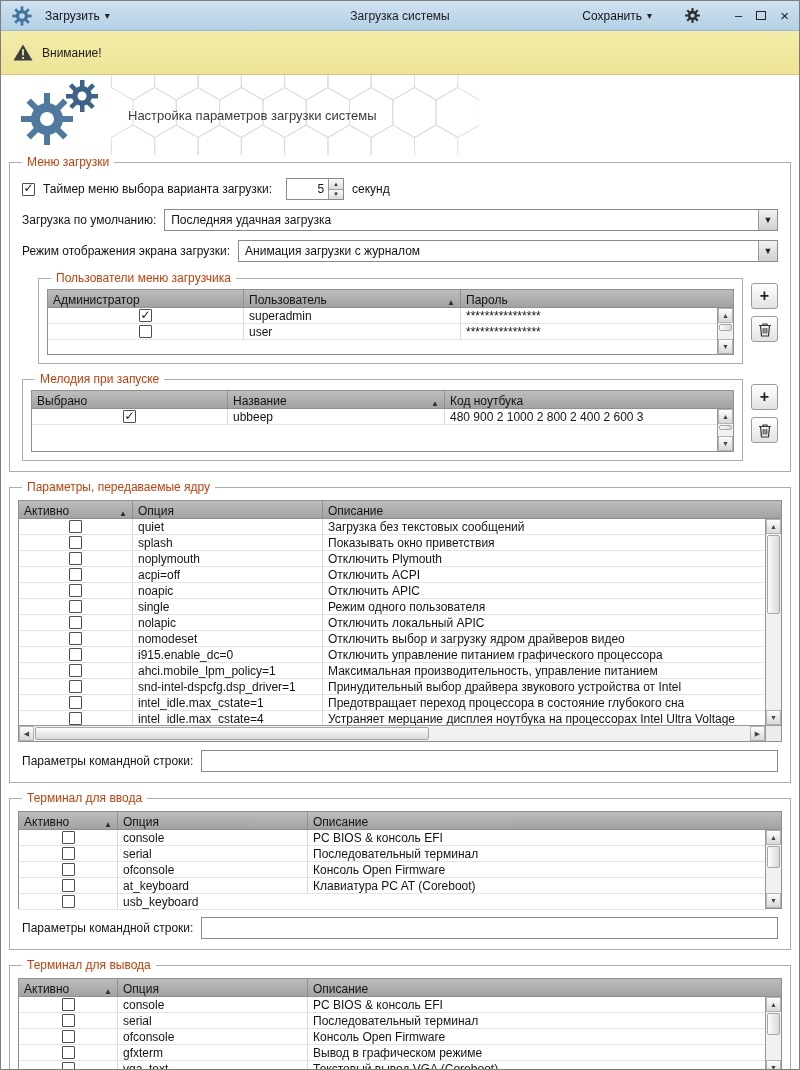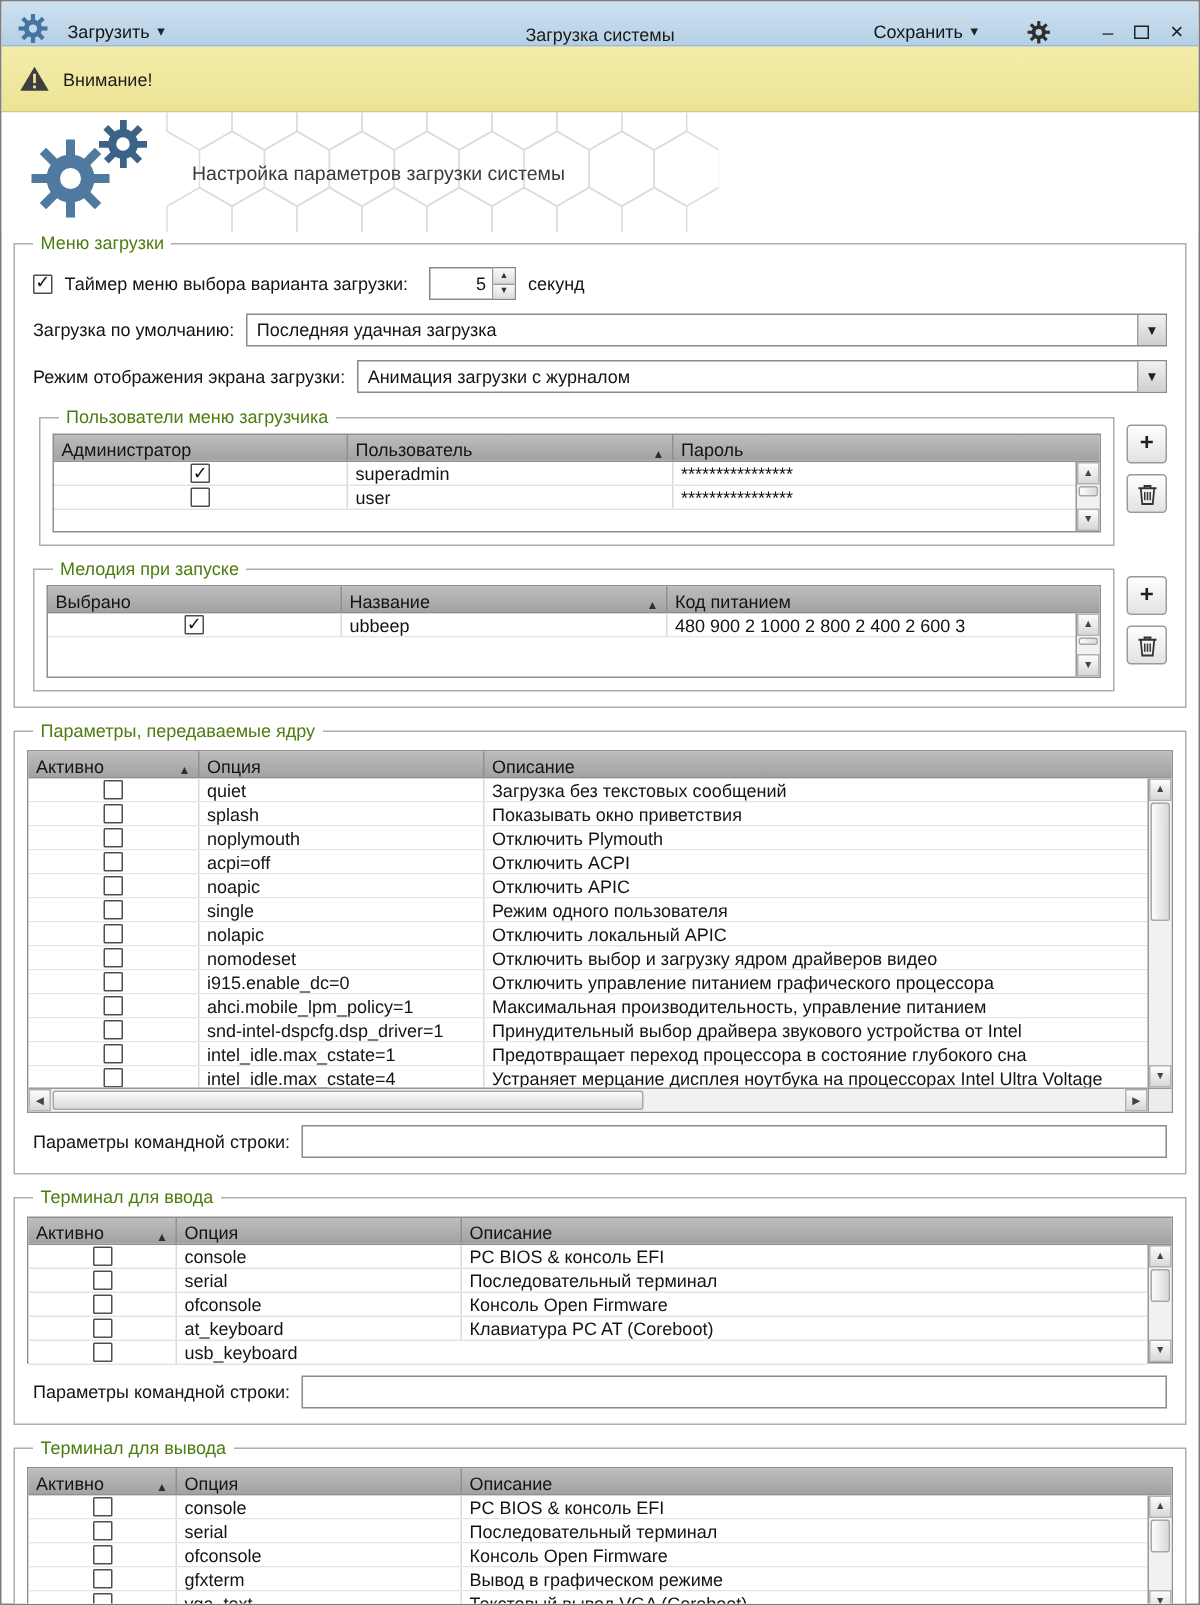--- a/index.html
+++ b/index.html
@@ -1,42 +1,42 @@
 <!DOCTYPE html>
 <html><head>
 <meta charset="utf-8">
 <style>
   *{box-sizing:border-box;margin:0;padding:0}
   html,body{background:#e9e9e9}
   body{font-family:"Liberation Sans","DejaVu Sans",sans-serif;font-size:12px;color:#141414}
   .window{width:800px;height:1070px;border:1px solid #7d7d7d;background:#fff;display:flex;flex-direction:column;overflow:hidden;position:relative}
 
   
-  .titlebar{height:30px;flex:none;background:linear-gradient(#cfe2f1,#b4d0e5);border-bottom:1px solid #9db8cf;display:flex;align-items:flex-end;padding:0 10px;position:relative}
+  .titlebar{height:30px;flex:none;background:linear-gradient(#cfe2f1,#b4d0e5);border-bottom:1px solid #9db8cf;display:flex;align-items:center;padding:0 10px;position:relative}
   .titlebar .menu{display:flex;align-items:center;gap:5px;cursor:default;padding:2px 4px}
   .titlebar .menu .arrow{font-size:10px;color:#222}
   .title-center{position:absolute;left:0;right:0;text-align:center;pointer-events:none;color:#1b1b1b}
   .tb-right{margin-left:auto;display:flex;align-items:center;gap:28px}
   .winbtns{display:flex;align-items:center;gap:14px;margin-left:6px}
   .winbtn{font-size:13px;line-height:1;color:#222;cursor:default}
   .maxbox{width:10px;height:9px;border:1.5px solid #222;display:inline-block}
 
   
   .warnbar{height:44px;flex:none;background:linear-gradient(#f3edaa,#ece394);border-bottom:1px solid #d3c97a;display:flex;align-items:center;gap:9px;padding:0 12px}
   .warnbar .txt{color:#1c1c1c}
 
   
   .pagehead{height:80px;flex:none;position:relative;background:#fff;display:flex;align-items:center;padding:0 14px;overflow:hidden}
   .logo{position:relative;width:95px;height:72px;flex:none}
   .hexwrap{position:absolute;left:108px;top:-2px;width:370px;height:82px;pointer-events:none}
   .pagehead .ptitle{position:relative;z-index:2;margin-left:18px;font-size:13px;color:#3a3a3a}
 
   
   fieldset{border:1px solid #adadad;margin:0 8px 8px 8px;padding:4px 8px 8px 8px;background:#fff}
-  fieldset legend{padding:0 5px;margin-left:4px;color:#4d7c0f}
+  fieldset legend{padding:0 5px;margin-left:4px;color:#c2410c}
   fieldset.inner{margin:0;flex:1}
 
   .formrow{display:flex;align-items:center;margin:5px 4px 9px 4px;gap:8px}
   .lbl{white-space:nowrap}
 
   
   .cb{width:13px;height:13px;border:1px solid #4e4e4e;background:#fff;display:inline-flex;align-items:center;justify-content:center;flex:none;border-radius:1px}
   .cb .chk{display:none;font-size:12px;font-weight:bold;line-height:1;margin-top:-2px;color:#111}
   .cb.checked .chk{display:inline}
 
@@ -236,21 +236,21 @@
     </div>
 
     <div class="formrow">
       <span class="lbl">Режим отображения экрана загрузки:</span>
       <div class="combo">
         <span class="combo-text">Анимация загрузки с журналом</span>
         <span class="combo-btn">▼</span>
       </div>
     </div>
 
-    <div class="tblrow" style="margin:2px 4px 8px 8px">
+    <div class="tblrow" style="margin:2px 4px 8px 20px">
       <fieldset class="inner">
         <legend>Пользователи меню загрузчика</legend>
         <div class="tbl users-tbl users-cols">
           <div class="tbl-head">
             <div class="th c1">
                 <span>Администратор</span>
               </div>
             <div class="th c2">
                 <span>Пользователь</span>
                 <span class="sort">▲</span>
@@ -306,21 +306,21 @@
         <div class="tbl melody-tbl users-cols">
           <div class="tbl-head">
             <div class="th c1">
                 <span>Выбрано</span>
               </div>
             <div class="th c2">
                 <span>Название</span>
                 <span class="sort">▲</span>
               </div>
             <div class="th">
-                <span>Код питанием</span>
+                <span>Код ноутбука</span>
               </div>
           </div>
           <div class="tbl-body">
             <div class="tr">
                 <div class="td c1 center">
                   <span class="cb checked">
                     <span class="chk">✓</span>
                   </span>
                 </div>
                 <div class="td c2">ubbeep</div>

